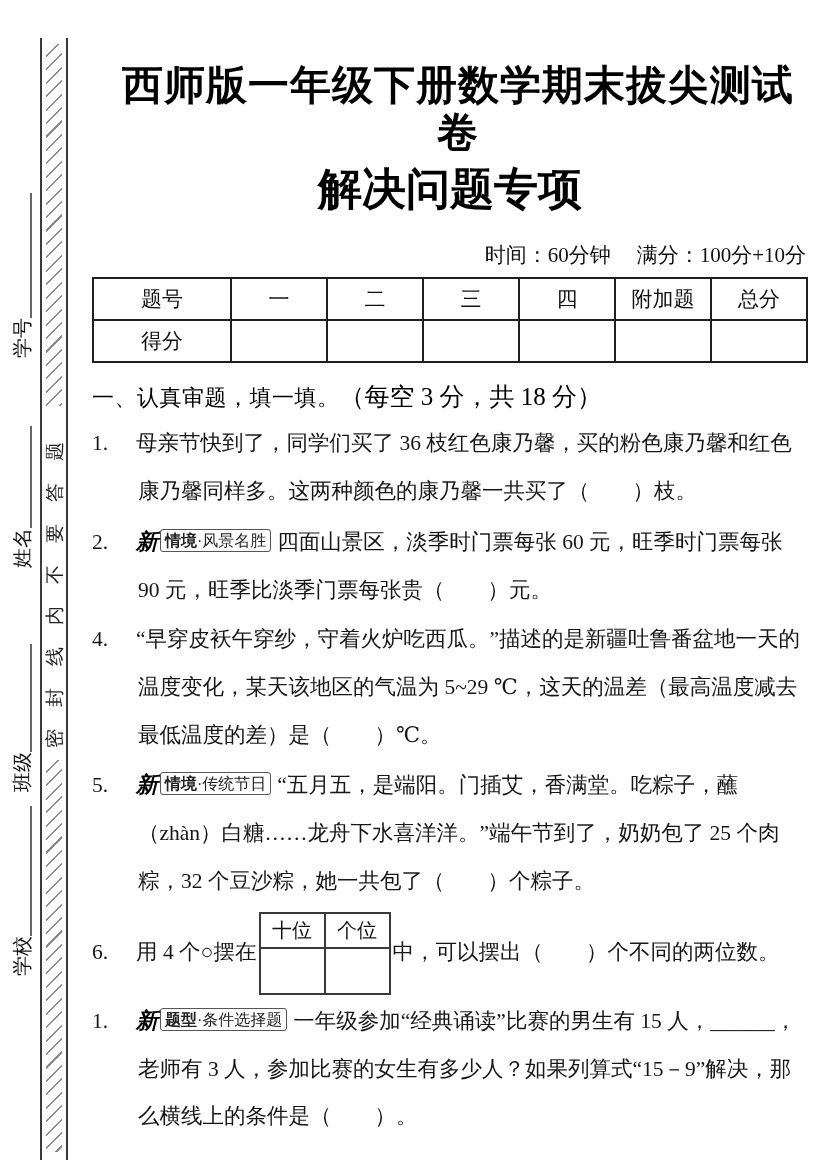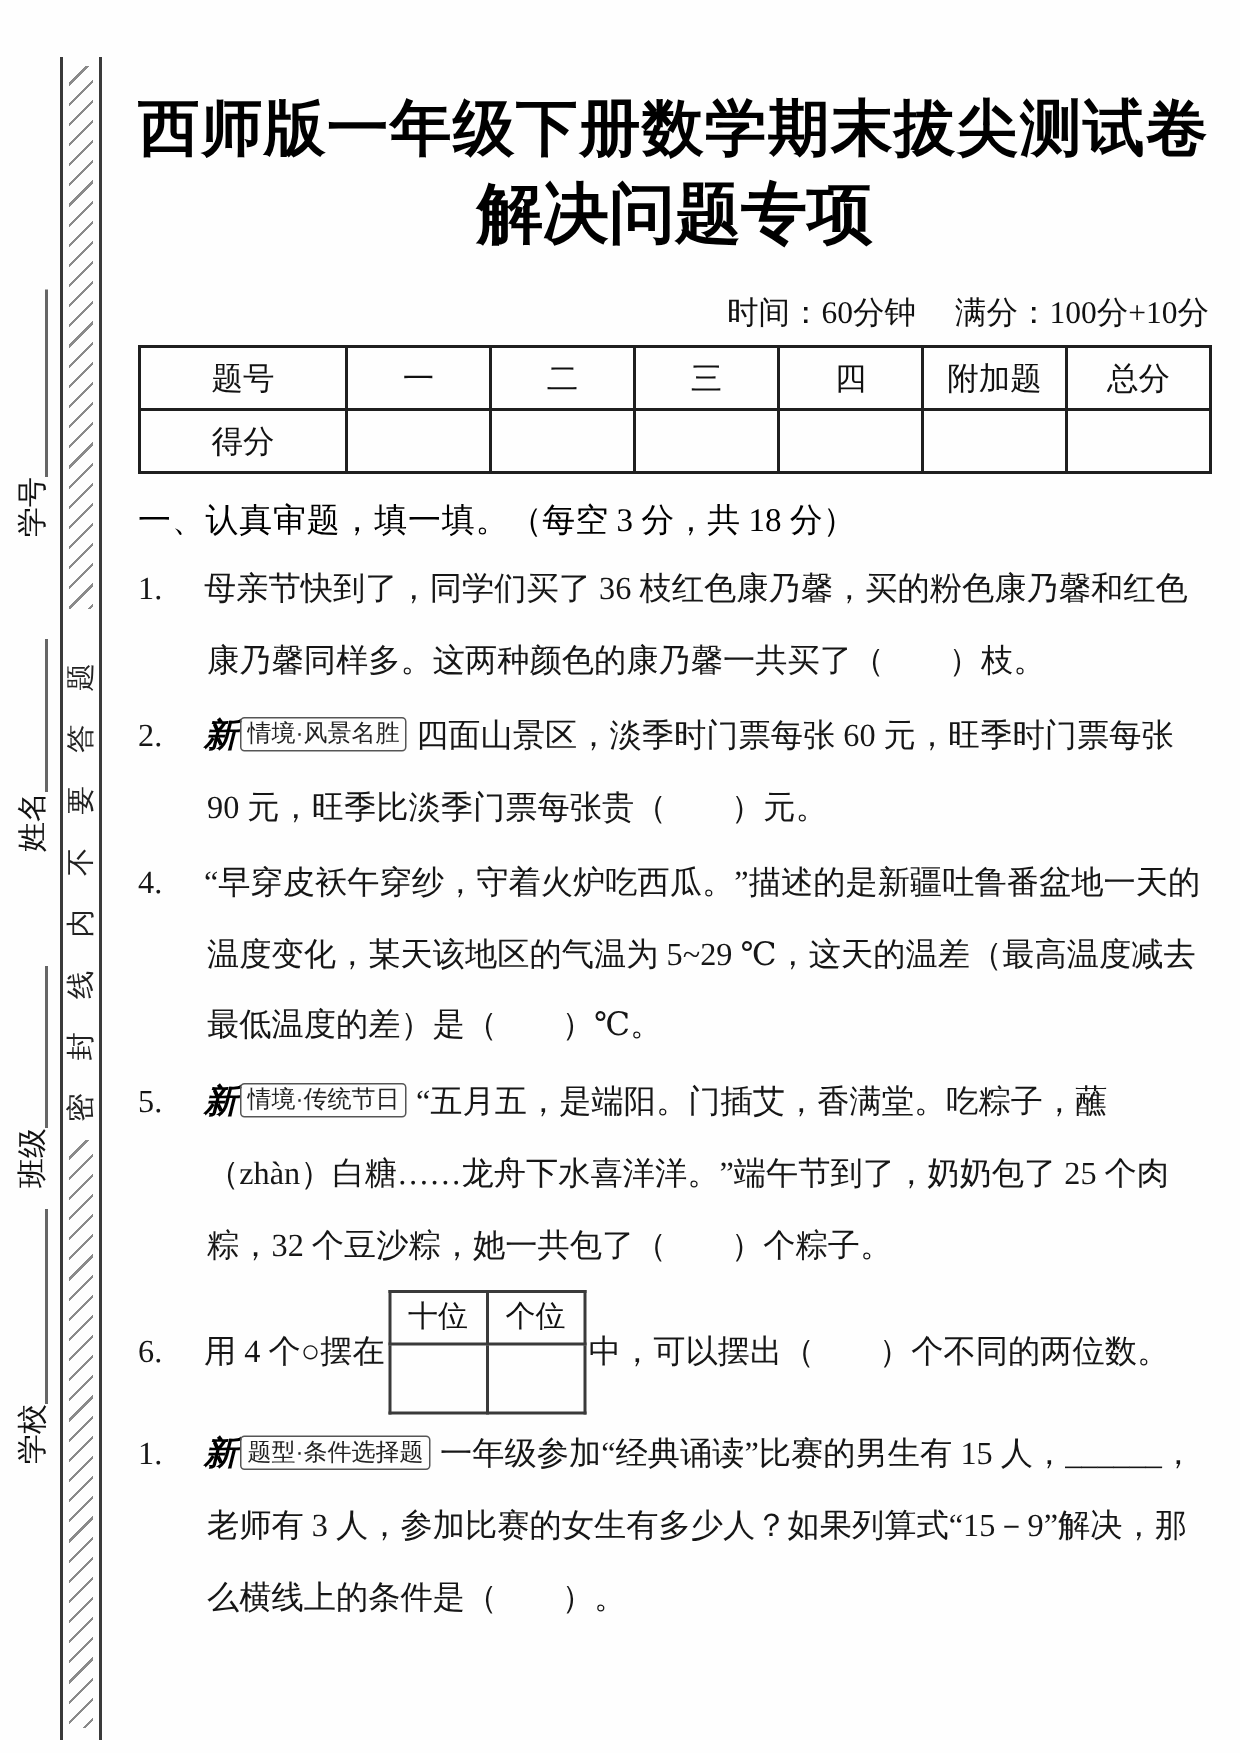--- a/index.html
+++ b/index.html
@@ -32,49 +32,49 @@
   .sf-label { font-size:20px; line-height:30px; white-space:nowrap; color:#111; }
   .sf-line { flex:1; border-bottom:2px solid #666; margin-bottom:5px; min-width:40px; }
   .f-xuehao { top:358px; } .f-xuehao .sf-inner { width:165px; }
   .f-xingming { top:568px; } .f-xingming .sf-inner { width:142px; }
   .f-banji { top:792px; } .f-banji .sf-inner { width:148px; }
   .f-xuexiao { top:976px; } .f-xuexiao .sf-inner { width:170px; }
 
   
   .content { position:absolute; left:92px; top:0; width:716px; }
   .title {
-    margin:62px 0 4px 0; font-size:41px; line-height:1.15;
+    margin:62px 0 4px 16px; text-align:center; font-size:41px; line-height:1.15;
     font-weight:900; letter-spacing:1px; color:#000;
   }
   .subtitle { margin:2px 0 0 0; text-align:center; font-size:44px; font-weight:900; color:#000; }
   .info-line { margin:22px 2px 8px 0; text-align:right; font-size:21px; color:#111; }
   .info-gap { display:inline-block; width:26px; }
 
   table.score-table { width:100%; border-collapse:collapse; table-layout:fixed; }
   table.score-table td {
     border:2px solid #1f1f1f; height:38px; text-align:center; font-size:21px; color:#111;
   }
   table.score-table td.first { width:134px;border-radius:10px; }
 
   .sec-heading { margin:16px 0 6px 0; font-size:22px; line-height:1.4; color:#000; }
   .sec-heading b { font-family:"Liberation Sans","DejaVu Sans",sans-serif; font-weight:400; letter-spacing:0.5px; }
-  .sec-heading .note { font-weight:400; font-size:22px; }
+  .sec-heading .note { font-weight:400; font-size:25px; }
 
   .q { padding-left:46px; text-indent:-46px; font-size:21.5px; line-height:2.22; margin:2px 0; color:#161616; }
   .q-num { display:inline-block; width:44px; text-indent:0; }
   .q .q-text { text-indent:0; }
 
   .badge { white-space:nowrap; margin-right:6px; }
   .badge-xin { font-weight:700; font-style:italic; font-size:22px; color:#000; margin-right:2px; }
   .badge-box {
     display:inline-block; border:1.5px solid #555; border-radius:3px; padding:0 4px;
     font-size:16px; line-height:21px; vertical-align:3px; text-indent:0;
     font-family:"Liberation Sans","DejaVu Sans",sans-serif; color:#222;
   }
-  .badge-box b { font-weight:400; }
+  .badge-box b { font-weight:700; }
 
   .q6-line { display:flex; align-items:center; padding-left:0; text-indent:0; margin-top:6px; }
   .q6-line .q-num { flex:0 0 44px; }
   table.mini-table { border-collapse:collapse; margin:0 2px; flex:0 0 auto; }
   table.mini-table td {
     border:2px solid #3a3a3a; width:61px; text-align:center; font-size:20px;
     height:31px; line-height:31px; color:#111;
   }
   table.mini-table tr.mt-body td { height:42px; }
 </style>

